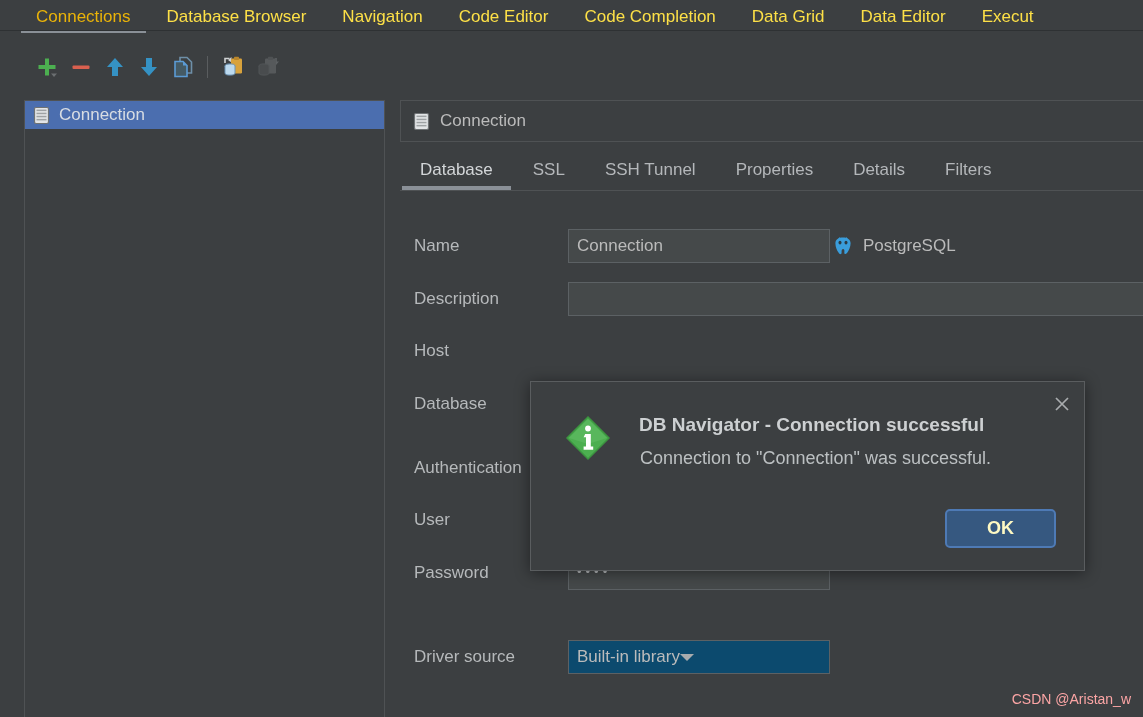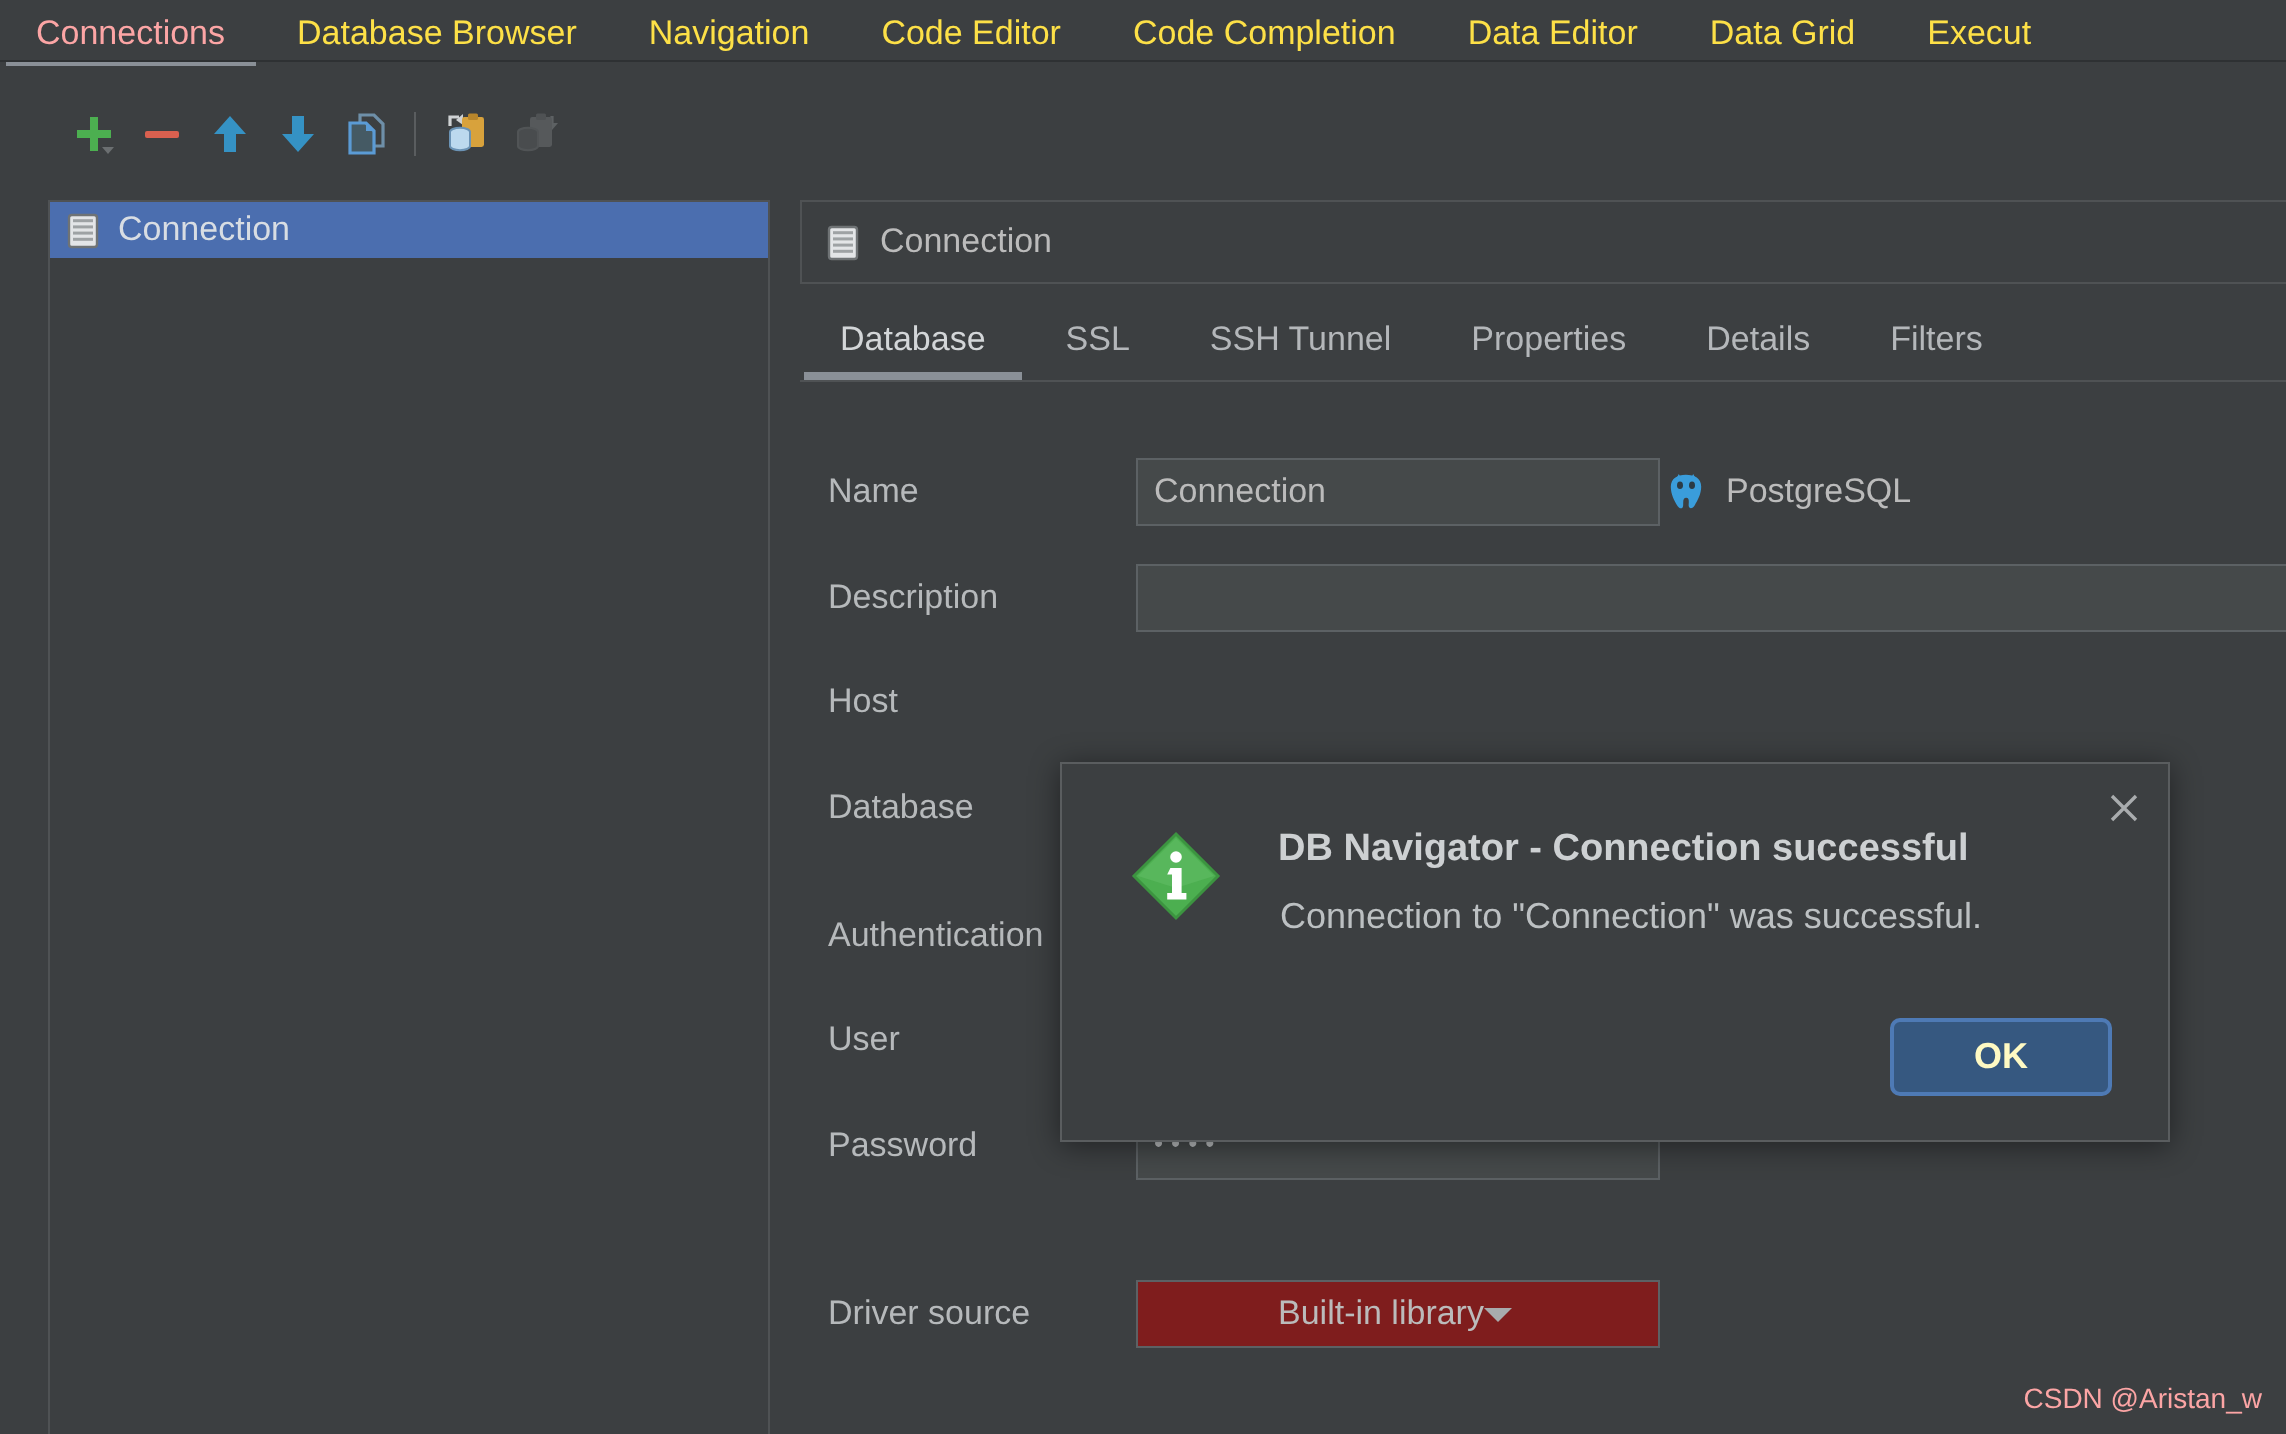--- a/index.html
+++ b/index.html
@@ -37,21 +37,21 @@
   }
   .strip-tab {
     position: relative;
     padding: 4px 18px 0 18px;
     font-size: 17px;
     color: #fde047;
     line-height: 26px;
     height: 27px;
     cursor: default;
   }
-  .strip-tab.active { color: #fca5a5; }
+  .strip-tab.active { color: #eab308; margin-left: 18px; }
   .strip-tab.active::after {
     content: "";
     position: absolute;
     left: 3px;
     right: 3px;
     bottom: -4px;
     height: 4px;
     background: #8a9097;
   }
 
@@ -208,30 +208,30 @@
     letter-spacing: 4px;
     font-size: 13px;
     color: #b9bcbe;
     position: relative;
     top: -2px;
   }
   .combo {
     position: absolute;
     top: 0;
     height: 34px;
-    background: #7f1d1d;
+    background: #0c4a6e;
     border: 1px solid #5c6164;
     box-sizing: border-box;
     font-size: 17px;
     color: #bbbbbb;
     line-height: 32px;
     padding-left: 8px;
     display: flex;
     align-items: center;
-    justify-content: center;
+    justify-content: flex-start;
     cursor: default;
   }
   .combo .caret {
     width: 0; height: 0;
     border-left: 7px solid transparent;
     border-right: 7px solid transparent;
     border-top: 7px solid #a8abad;
     margin-right: 11px;
   }
   .dbtype {
@@ -320,22 +320,22 @@
 </style>
 </head>
 <body>
 
 <div class="tabstrip">
   <div class="strip-tab active"><span>Connections</span></div>
   <div class="strip-tab"><span>Database Browser</span></div>
   <div class="strip-tab"><span>Navigation</span></div>
   <div class="strip-tab"><span>Code Editor</span></div>
   <div class="strip-tab"><span>Code Completion</span></div>
+  <div class="strip-tab"><span>Data Grid</span></div>
   <div class="strip-tab"><span>Data Editor</span></div>
-  <div class="strip-tab"><span>Data Grid</span></div>
   <div class="strip-tab"><span>Execut</span></div>
 </div>
 <div class="tabstrip-underline"></div>
 
 <div class="toolbar">
 
   <div class="tb-btn">
     <svg width="24" height="24" viewBox="0 0 24 24">
       <rect x="10" y="3.5" width="4" height="17" fill="#4caf50"></rect>
       <rect x="3.5" y="10" width="17" height="4" fill="#4caf50"></rect>

